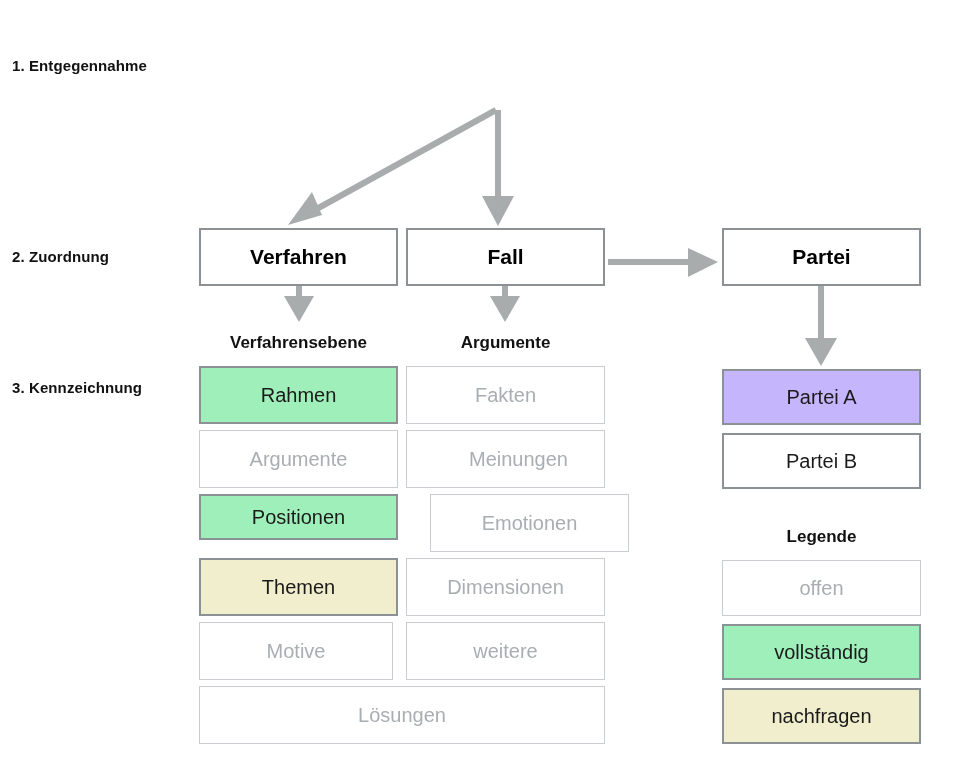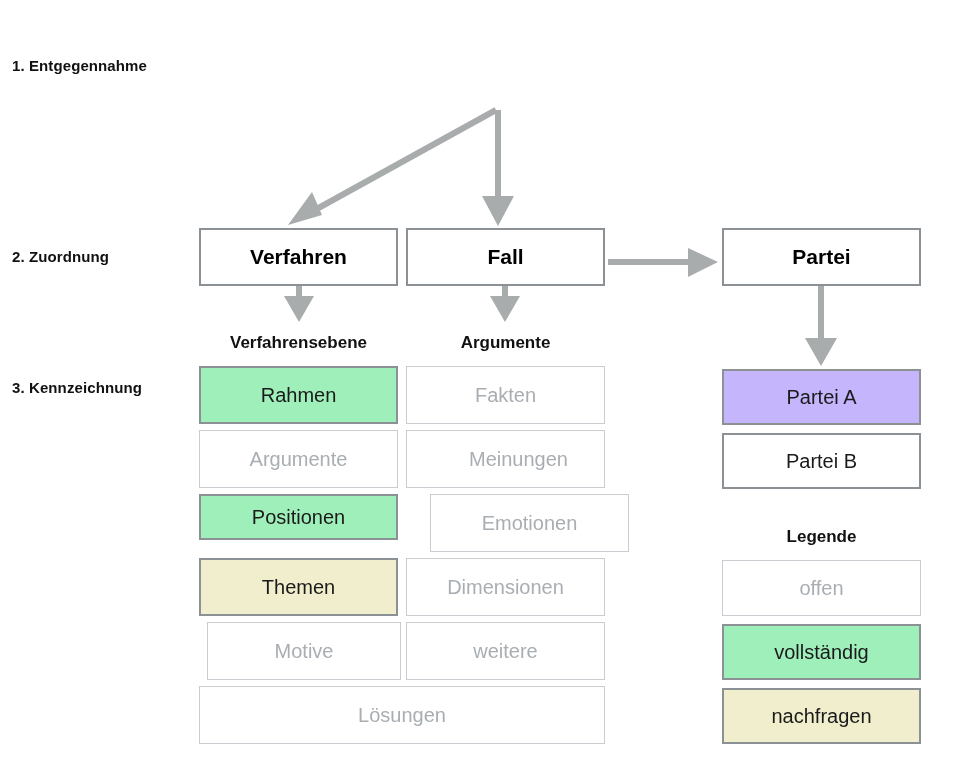--- a/index.html
+++ b/index.html
@@ -144,21 +144,21 @@
   <div class="box bold" style="left:406px; top:228px; width:199px; height:58px;">Fall</div>
   <div class="box bold" style="left:722px; top:228px; width:199px; height:58px;">Partei</div>
 
   <div class="col-header" style="left:199px; top:333px; width:199px;">Verfahrensebene</div>
   <div class="col-header" style="left:406px; top:333px; width:199px;">Argumente</div>
 
   <div class="box complete" style="left:199px; top:366px; width:199px; height:58px;">Rahmen</div>
   <div class="box open" style="left:199px; top:430px; width:199px; height:58px;">Argumente</div>
   <div class="box complete" style="left:199px; top:494px; width:199px; height:46px;">Positionen</div>
   <div class="box ask" style="left:199px; top:558px; width:199px; height:58px;">Themen</div>
-  <div class="box open" style="left:199px; top:622px; width:194px; height:58px;margin-left:8px;">Motive</div>
+  <div class="box open" style="left:199px; top:622px; width:194px; height:58px;">Motive</div>
 
   <div class="box open" style="left:406px; top:366px; width:199px; height:58px;">Fakten</div>
   <div class="box open" style="left:406px; top:430px; width:199px; height:58px;padding-left:26px;">Meinungen</div>
   <div class="box open" style="left:406px; top:494px; width:199px; height:58px;margin-left:24px;">Emotionen</div>
   <div class="box open" style="left:406px; top:558px; width:199px; height:58px;">Dimensionen</div>
   <div class="box open" style="left:406px; top:622px; width:199px; height:58px;">weitere</div>
 
   <div class="box open" style="left:199px; top:686px; width:406px; height:58px;">Lösungen</div>
 
   <div class="box selected" style="left:722px; top:369px; width:199px; height:56px;">Partei A</div>

